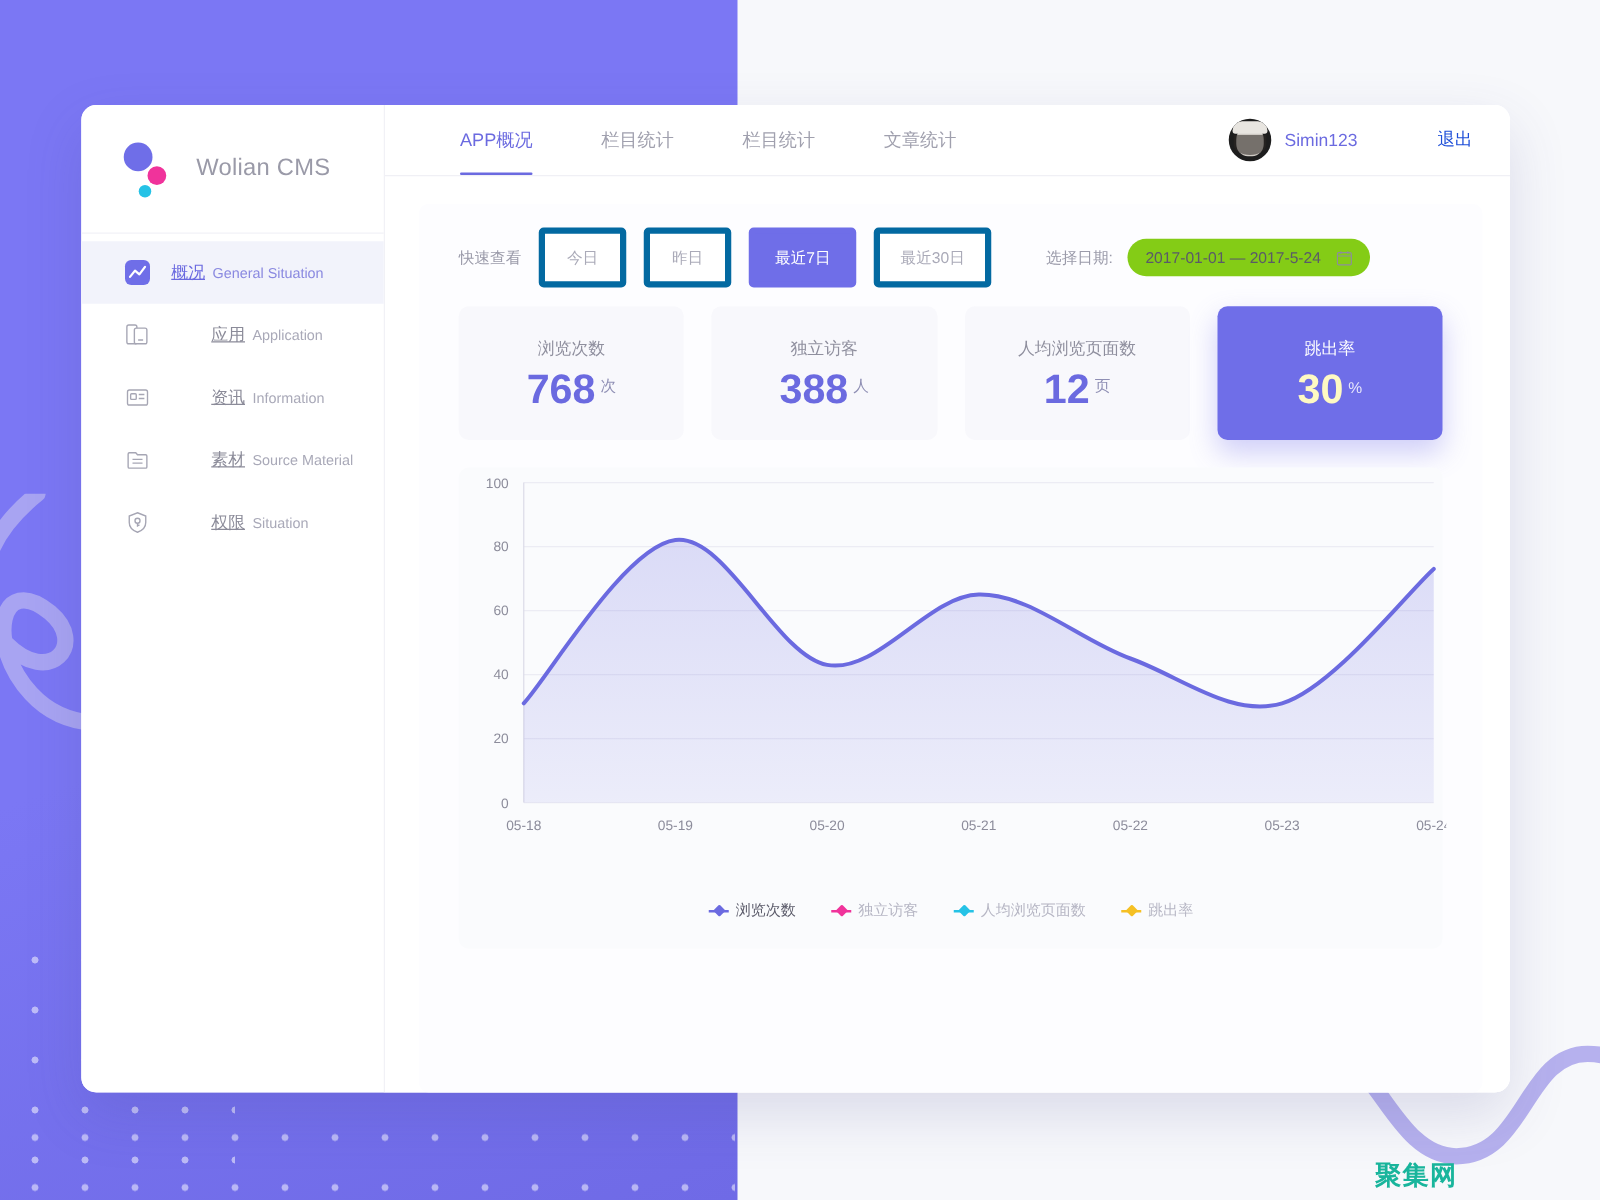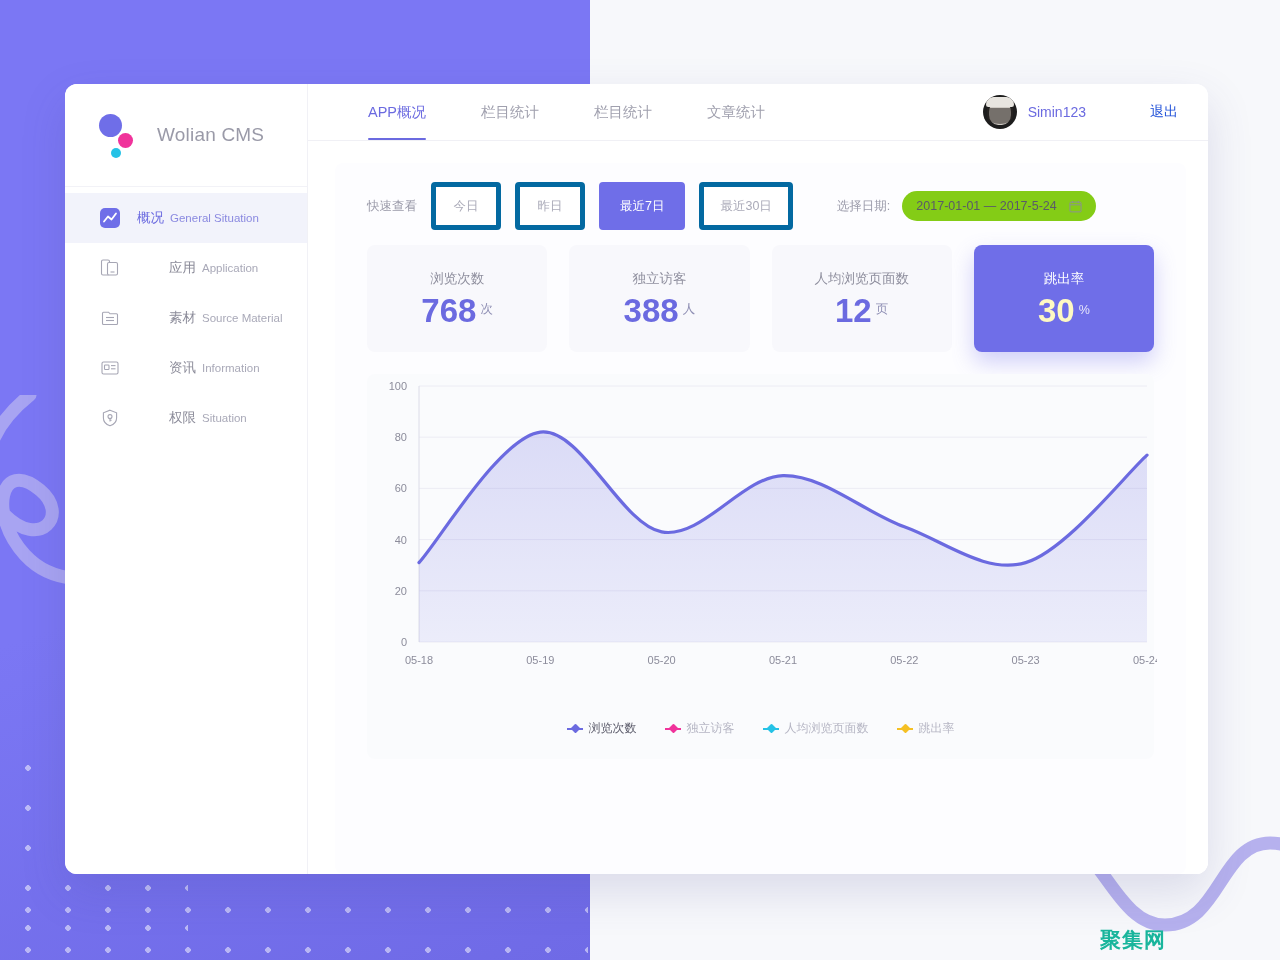--- a/index.html
+++ b/index.html
@@ -72,21 +72,21 @@
     height: 50px; display: flex; align-items: center; padding-left: 30px;
     cursor: pointer; position: relative;
   }
   .nav-item + .nav-item { margin-top: 0; }
   #nav-list { padding-top: 6px; }
   .nav-item.active { background: #f2f3fb; }
   .nav-icon { width: 30px; height: 30px; flex: none; display: flex;
     align-items: center; justify-content: center; }
   .nav-icon svg { display: block; }
   .nav-text { margin-left: 12px; display: flex; align-items: baseline; }
-  .nav-cn { font-size: 13.5px; color: #8b8b99; }
+  .nav-cn { font-size: 13.5px; color: #8b8b99; text-decoration: underline; }
   .nav-en { font-size: 11.5px; color: #a9a9b8; margin-left: 6px; }
   .nav-item.active .nav-cn { color: #6b6ae0; }
   .nav-item.active .nav-en { color: #8a89e0; }
   .nav-item:nth-child(n+2) { margin-top: 0; }
   #nav-list .nav-item:not(:first-child) { height: 50px; gap: 32px; }
 
   
   #main { flex: 1; display: flex; flex-direction: column; background: #fff; min-width: 0; }
 
   #topbar {
@@ -235,43 +235,43 @@
         <span class="nav-text">
           <span class="nav-cn">应用</span>
           <span class="nav-en">Application</span>
         </span>
       </div>
 
 
       <div class="nav-item">
         <span class="nav-icon">
           <svg width="20" height="20" viewBox="0 0 20 20" fill="none" stroke="#a6a6b4" stroke-width="1.1">
-            <path d="M2.5 5.5 V15.5 a1 1 0 0 0 1 1 H16.5 a1 1 0 0 0 1 -1 V6.8 a1 1 0 0 0 -1 -1 H10 L8.6 4.2 H3.5 a1 1 0 0 0 -1 1 Z"></path>
-            <line x1="6" y1="9.5" x2="14" y2="9.5"></line>
-            <line x1="6" y1="12.5" x2="14" y2="12.5"></line>
-          </svg>
-        </span>
-        <span class="nav-text">
-          <span class="nav-cn">素材</span>
-          <span class="nav-en">Source Material</span>
-        </span>
-      </div>
-
-      <div class="nav-item">
-        <span class="nav-icon">
-          <svg width="20" height="20" viewBox="0 0 20 20" fill="none" stroke="#a6a6b4" stroke-width="1.1">
             <rect x="2" y="4" width="16" height="12" rx="1.5"></rect>
             <rect x="4.5" y="7" width="4.5" height="4.5" rx="0.8"></rect>
             <line x1="11" y1="7.6" x2="15.5" y2="7.6"></line>
             <line x1="11" y1="10.8" x2="15.5" y2="10.8"></line>
           </svg>
         </span>
         <span class="nav-text">
           <span class="nav-cn">资讯</span>
           <span class="nav-en">Information</span>
+        </span>
+      </div>
+
+      <div class="nav-item">
+        <span class="nav-icon">
+          <svg width="20" height="20" viewBox="0 0 20 20" fill="none" stroke="#a6a6b4" stroke-width="1.1">
+            <path d="M2.5 5.5 V15.5 a1 1 0 0 0 1 1 H16.5 a1 1 0 0 0 1 -1 V6.8 a1 1 0 0 0 -1 -1 H10 L8.6 4.2 H3.5 a1 1 0 0 0 -1 1 Z"></path>
+            <line x1="6" y1="9.5" x2="14" y2="9.5"></line>
+            <line x1="6" y1="12.5" x2="14" y2="12.5"></line>
+          </svg>
+        </span>
+        <span class="nav-text">
+          <span class="nav-cn">素材</span>
+          <span class="nav-en">Source Material</span>
         </span>
       </div>
 
       <div class="nav-item">
         <span class="nav-icon">
           <svg width="20" height="20" viewBox="0 0 20 20" fill="none" stroke="#a6a6b4" stroke-width="1.1">
             <path d="M10 2.2 L16.6 4.8 V10 c0 4.2 -3.2 6.6 -6.6 7.8 C6.6 16.6 3.4 14.2 3.4 10 V4.8 Z"></path>
             <circle cx="10" cy="8.6" r="2"></circle>
             <line x1="10" y1="10.6" x2="10" y2="13.4"></line>
             <line x1="10" y1="12.2" x2="11.6" y2="12.2"></line>

